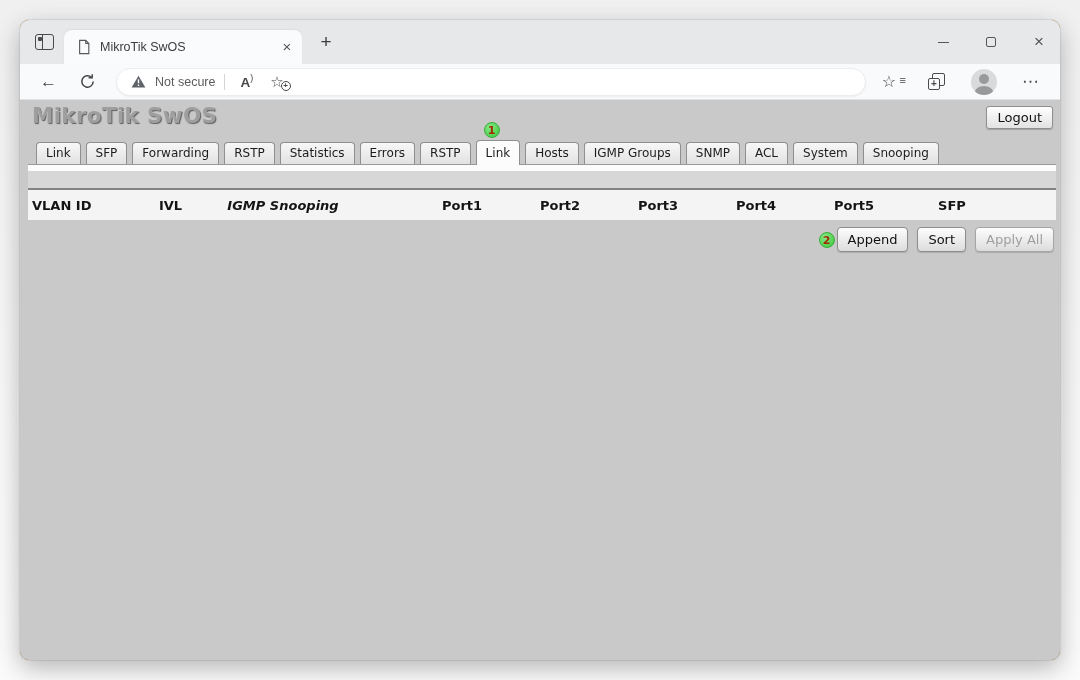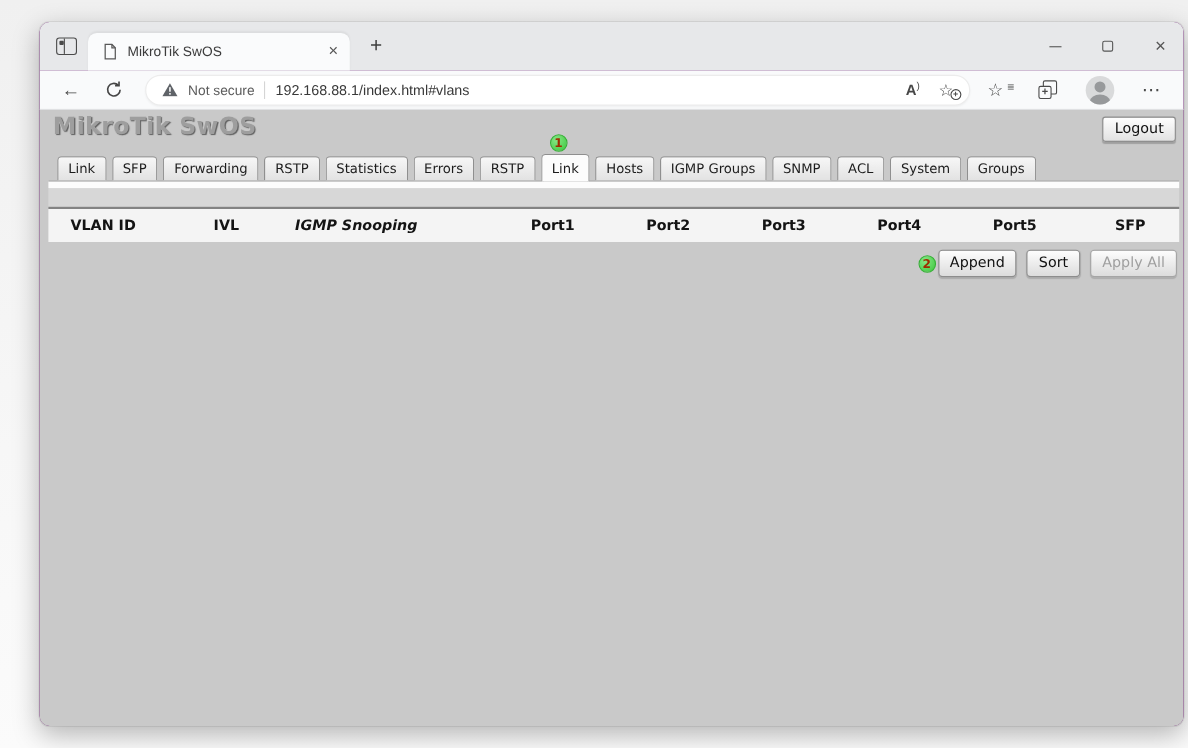--- a/index.html
+++ b/index.html
@@ -1,22 +1,22 @@
 <!DOCTYPE html>
 <html><head>
 <meta charset="utf-8">
 <style>
   html,body{margin:0;padding:0;width:1080px;height:680px;overflow:hidden;
     font-family:"Liberation Sans", sans-serif;
     background:linear-gradient(180deg,#f0f0f0 0%,#f7f7f7 60%,#fbfbfb 100%);}
   *{box-sizing:border-box;}
 
   
-  .browser-window{position:absolute;left:36px;top:20px;width:1040px;height:640px;
-    border-radius:9px;overflow:hidden;background:#701a75;
+  .browser-window{position:absolute;left:20px;top:20px;width:1040px;height:640px;
+    border-radius:9px;overflow:hidden;background:#a16207;
     box-shadow:0 8px 24px rgba(0,0,0,.28),0 0 0 1px rgba(0,0,0,.07);}
 
   
   .titlebar{position:relative;height:44px;background:#e7e8ea;display:flex;align-items:flex-end;}
   .tab-actions-btn{position:absolute;left:15px;top:14px;width:19px;height:16px;
     border:1.6px solid #4a4a4a;border-radius:3px;cursor:pointer;}
   .tab-actions-btn::before{content:"";position:absolute;left:2px;top:2px;width:4px;height:4px;
     background:#4a4a4a;border-radius:1px;}
   .tab-actions-btn::after{content:"";position:absolute;left:6px;top:0;bottom:0;width:0;
     border-left:1.4px solid #4a4a4a;}
@@ -87,21 +87,21 @@
   .stab{height:22px;line-height:21px;padding:0 9px;font-size:12px;color:#1c1c1c;
     background:linear-gradient(#f7f7f7,#e2e2e2);border:1px solid #8f8f8f;border-bottom:none;
     border-radius:4px 4px 0 0;cursor:pointer;white-space:nowrap;}
   .stab.active{height:25px;line-height:25px;background:#fcfcfc;position:relative;
     margin-bottom:-1px;z-index:3;}
   .panel-strip{height:7px;background:#fcfcfc;border-top:1px solid #999;
     margin:0 4px 0 8px;position:relative;z-index:1;}
   .panel-band{height:19px;background:#d7d7d7;border-bottom:2px solid #838383;margin:0 4px 0 8px;}
   .table-header{height:30px;background:#f4f4f4;margin:0 4px 0 8px;display:flex;
     align-items:center;font-weight:bold;font-size:13px;color:#141414;}
-  .col{text-align:center;white-space:nowrap;margin-left:16px;}
+  .col{text-align:center;white-space:nowrap;}
   .c0{width:100px;text-align:left;padding-left:4px;}
   .c1{width:85px;}
   .c2{width:140px;font-style:italic;}
   .colspacer{width:60px;}
   .cp{width:98px;}
   .actions-row{margin:7px 4px 0 8px;display:flex;justify-content:flex-end;
     align-items:center;gap:9px;padding-right:2px;}
   .sbtn{padding:4px 10px;font-size:13px;color:#111;font-family:"DejaVu Sans", sans-serif;
     background:linear-gradient(#fdfdfd,#dcdcdc);border:1px solid #8d8d8d;border-radius:4px;
     box-shadow:0 1px 1px rgba(0,0,0,.15);cursor:pointer;}
@@ -160,21 +160,20 @@
     <div class="address-pill">
       <span class="warn-icon">
         <svg width="15" height="13" viewBox="0 0 16 14">
           <path d="M8 .8 15.4 13.4H.6z" fill="#5f6368"></path>
           <rect x="7.25" y="4.6" width="1.5" height="4.4" fill="#fff"></rect>
           <rect x="7.25" y="10.3" width="1.5" height="1.6" fill="#fff"></rect>
         </svg>
       </span>
       <span class="not-secure">Not secure</span>
       <span class="vdiv"></span>
-      <span class="url-text">192.168.88.1/index.html#vlans</span>
       <span class="readaloud"><span>A</span><span class="wave">)</span></span>
       <span class="star-add"><span>☆</span><span class="plus-badge">+</span></span>
     </div>
 
     <div class="right-icons">
       <span class="fav-bar"><span>☆</span><span class="lines">≡</span></span>
       <span class="collections-icon">
         <span class="front">+</span>
         </span>
       <span class="avatar"></span>
@@ -199,21 +198,21 @@
       <div class="stab">RSTP</div>
       <div class="stab active">
         <span>Link</span>
         <span class="marker marker-1">1</span>
       </div>
       <div class="stab">Hosts</div>
       <div class="stab">IGMP Groups</div>
       <div class="stab">SNMP</div>
       <div class="stab">ACL</div>
       <div class="stab">System</div>
-      <div class="stab">Groups</div>
+      <div class="stab">Snooping</div>
     </div>
 
     <div class="panel-strip"></div>
     <div class="panel-band"></div>
 
     <div class="table-header">
       <span class="col c0">VLAN ID</span>
       <span class="col c1">IVL</span>
       <span class="col c2">IGMP Snooping</span>
       <span class="colspacer"></span>

